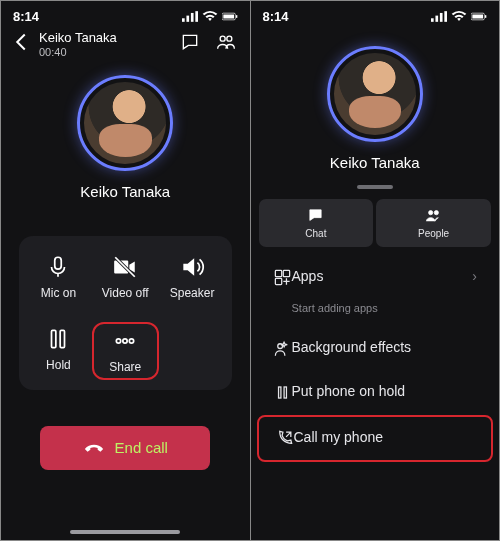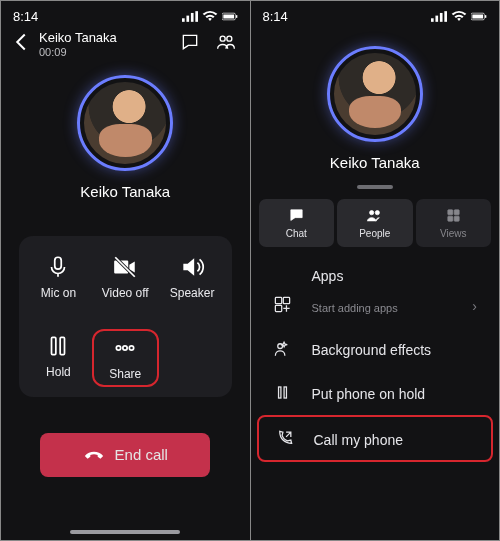--- a/index.html
+++ b/index.html
@@ -1,54 +1,54 @@
 <!DOCTYPE html>
 <html><head>
 <meta charset="utf-8">
 <style>
   *{box-sizing:border-box;margin:0;padding:0;font-family:-apple-system,"Segoe UI",sans-serif}
   body{background:#fff;display:flex;justify-content:center}
   .frame{width:500px;height:541px;border:1px solid #888;display:flex;background:#1c1c1e}
   .phone{flex:1;background:#121214;color:#fff;display:flex;flex-direction:column;position:relative;overflow:hidden}
   .phone + .phone{border-left:1px solid #888}
-  .status{display:flex;justify-content:space-between;align-items:center;padding:8px 12px 2px;font-size:13px;font-weight:400}
+  .status{display:flex;justify-content:space-between;align-items:center;padding:8px 12px 2px;font-size:13px;font-weight:700}
   .status .right{display:flex;gap:4px;align-items:center}
   .status svg{width:16px;height:11px;fill:#fff}
   .topbar{display:flex;align-items:center;padding:4px 10px 10px;gap:8px}
   .back svg{width:14px;height:14px;stroke:#fff;fill:none;stroke-width:2.2}
   .title-block{flex:1;line-height:1.2}
   .title-block .name{font-size:13px}
   .title-block .timer{font-size:11px;color:#bfbfc3}
   .topbar .ico{width:28px;text-align:center}
   .topbar svg{width:20px;height:20px;stroke:#fff;fill:none;stroke-width:1.6}
   .avatar-wrap{display:flex;flex-direction:column;align-items:center;margin-top:6px}
   .ring{width:96px;height:96px;border-radius:50%;border:3px solid #6b7dff;display:flex;align-items:center;justify-content:center;box-shadow:0 0 14px rgba(107,125,255,.45)}
   .avatar{width:82px;height:82px;border-radius:50%;background:radial-gradient(circle at 55% 30%,#e0b088 0 22%,#2e2a26 23% 55%,#4a3c30 56% 100%);position:relative;overflow:hidden}
   .avatar::after{content:"";position:absolute;inset:52% 18% 8% 18%;background:#c0896a;border-radius:40% 40% 50% 50%}
   .caller{margin-top:12px;font-size:15px;font-weight:500}
   
   .ctl-wrap{margin:36px 18px 0;background:#1e1e22;border-radius:14px;padding:14px 6px 10px}
-  .ctl-grid{display:grid;grid-template-columns:repeat(3,1fr);row-gap:25px}
+  .ctl-grid{display:grid;grid-template-columns:repeat(3,1fr);row-gap:18px}
   .ctl{display:flex;flex-direction:column;align-items:center;gap:6px;font-size:12px;color:#eaeaee;padding:4px 2px;border-radius:10px}
   .ctl svg{width:26px;height:26px;stroke:#fff;fill:none;stroke-width:1.6}
   .ctl.filled svg{fill:#fff;stroke:none}
   .highlight-red{border:2px solid #d6262e;border-radius:12px}
-  .endcall{margin:36px auto 0;background:#c4314b;color:#e5e5e5;display:flex;gap:10px;align-items:center;justify-content:center;width:170px;height:44px;border-radius:8px;font-size:15px}
+  .endcall{margin:36px auto 0;background:#c4314b;color:#bef264;display:flex;gap:10px;align-items:center;justify-content:center;width:170px;height:44px;border-radius:8px;font-size:15px}
   .endcall svg{width:22px;height:22px;fill:#fff}
   .homebar{position:absolute;bottom:6px;left:50%;transform:translateX(-50%);width:110px;height:4px;border-radius:3px;background:#9a9aa0}
   
   .r-avatar .ring{width:96px;height:96px}
   .handle{width:36px;height:4px;border-radius:3px;background:#6d6d72;margin:14px auto 10px}
   .tiles{display:flex;gap:3px;padding:0 8px}
   .tile{flex:1;background:#2a2a2e;border-radius:7px;display:flex;flex-direction:column;align-items:center;justify-content:center;gap:4px;height:48px;font-size:10px;color:#e3e3e7}
   .tile.dim{background:#232327;color:#87878c}
   .tile svg{width:17px;height:17px;fill:#fff;stroke:#fff}
   .tile.dim svg{fill:#87878c;stroke:#87878c}
   .menu{margin-top:8px}
-  .mrow{display:flex;align-items:flex-end;gap:20px;padding:12px 16px;font-size:14px;color:#e6e6ea;border-radius:8px;margin:1px 6px}
+  .mrow{display:flex;align-items:flex-start;gap:0;padding:12px 16px;font-size:14px;color:#e6e6ea;border-radius:8px;margin:1px 6px}
   .mrow svg{width:19px;height:19px;stroke:#e6e6ea;fill:none;stroke-width:1.6;flex:none}
   .mrow .sub{display:block;font-size:11px;color:#8a8a90;margin-top:18px}
   .mrow .chev{margin-left:auto;color:#7a7a80}
   .mrow.hl{border:2px solid #d6262e}
 </style>
 </head>
 <body>
 
 <div class="frame">
 
@@ -71,21 +71,21 @@
             <rect x="21" y="4" width="2" height="4"></rect>
           </svg>
       </span>
     </div>
     <div class="topbar">
       <span class="back"><svg viewBox="0 0 16 16">
             <path d="M11 2 L5 8 L11 14"></path>
           </svg></span>
       <div class="title-block">
         <div class="name">Keiko Tanaka</div>
-        <div class="timer">00:09</div>
+        <div class="timer">00:40</div>
       </div>
       <span class="ico"><svg viewBox="0 0 24 24">
             <path d="M4 4h16v12H10l-6 4z"></path>
           </svg></span>
       <span class="ico"><svg viewBox="0 0 24 24">
             <circle cx="8" cy="8" r="3"></circle>
             <circle cx="16" cy="8" r="3"></circle>
             <path d="M2 20c0-3 3-5 6-5s6 2 6 5M12 20c0-3 2-5 5-5s5 2 5 5"></path>
           </svg></span>
     </div>
@@ -180,29 +180,20 @@
         <span>Chat</span>
       </div>
       <div class="tile">
         <svg viewBox="0 0 24 24" fill="#fff">
             <circle cx="8" cy="8" r="3"></circle>
             <circle cx="16" cy="8" r="3"></circle>
             <path d="M2 20c0-3 3-5 6-5s6 2 6 5M14 20c0-3 2-5 5-5"></path>
           </svg>
         <span>People</span>
       </div>
-      <div class="tile dim">
-        <svg viewBox="0 0 24 24" stroke="none">
-            <rect x="4" y="4" width="7" height="7" rx="1"></rect>
-            <rect x="13" y="4" width="7" height="7" rx="1"></rect>
-            <rect x="4" y="13" width="7" height="7" rx="1"></rect>
-            <rect x="13" y="13" width="7" height="7" rx="1"></rect>
-          </svg>
-        <span>Views</span>
-      </div>
     </div>
     <div class="menu">
       <div class="mrow">
         <svg viewBox="0 0 24 24">
             <rect x="3" y="3" width="8" height="8" rx="1"></rect>
             <rect x="13" y="3" width="8" height="8" rx="1"></rect>
             <rect x="3" y="13" width="8" height="8" rx="1"></rect>
             <path d="M17 13v8M13 17h8"></path>
           </svg>
         <span>

